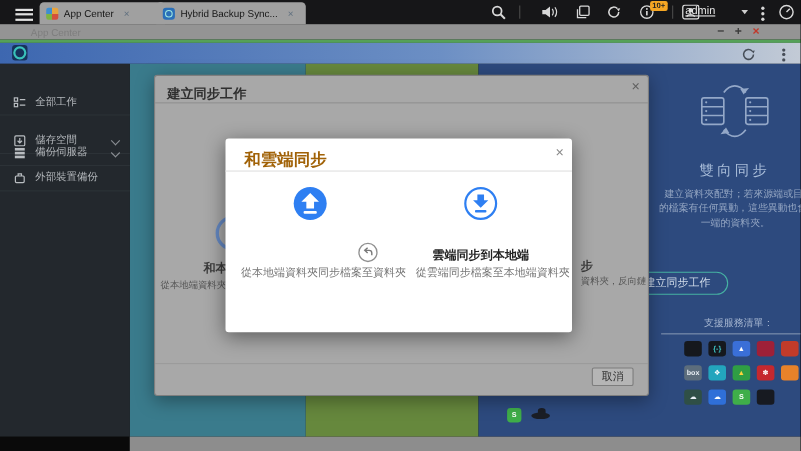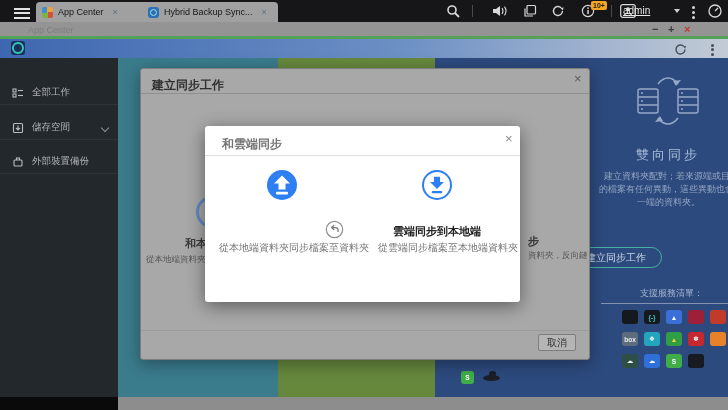--- a/index.html
+++ b/index.html
@@ -191,20 +191,31 @@
     <span class="nw">全部工作</span>
   </div>
   <div class="srow" style="top:104px;margin-top:12px;">
     <span class="sic ic">
         <svg width="12" height="12" viewBox="0 0 12 12">
           <rect x="1.5" y="1.5" width="9" height="9" rx="1" fill="none" stroke="#b9bdc1" stroke-width="1.1"></rect>
           <path d="M6 3.5v4M4 6l2 2 2-2" fill="none" stroke="#b9bdc1" stroke-width="1.1"></path>
         </svg>
       </span>
     <span class="nw">儲存空間</span>
+    <i class="chev"></i>
+  </div>
+  <div class="srow" style="top:127px;">
+    <span class="sic ic">
+        <svg width="12" height="12" viewBox="0 0 12 12">
+          <rect x="1.5" y="1.5" width="9" height="2.4" fill="#b9bdc1"></rect>
+          <rect x="1.5" y="5" width="9" height="2.4" fill="#b9bdc1"></rect>
+          <rect x="1.5" y="8.5" width="9" height="2.4" fill="#b9bdc1"></rect>
+        </svg>
+      </span>
+    <span class="nw">備份伺服器</span>
     <i class="chev"></i>
   </div>
   <div class="srow" style="top:150px;">
     <span class="sic ic">
         <svg width="12" height="12" viewBox="0 0 12 12">
           <rect x="2" y="4" width="8" height="6" rx="1" fill="none" stroke="#b9bdc1" stroke-width="1.1"></rect>
           <path d="M4.5 4V2h3v2" fill="none" stroke="#b9bdc1" stroke-width="1.1"></path>
         </svg>
       </span>
     <span class="nw">外部裝置備份</span>
@@ -268,21 +279,21 @@
   <div class="abs" style="left:141px;top:330px;width:448px;height:1px;background:#9b9b9b;z-index:6;"></div>
 
   <div class="abs" style="left:196px;top:196px;width:26px;height:26px;border:3px solid #6488c2;border-radius:50%;z-index:6;"></div>
   <div class="abs frag nw" style="left:185px;top:236px;font-size:11px;font-weight:bold;">和本</div>
   <div class="abs frag nw" style="left:146px;top:254px;font-size:8.5px;color:#555;">從本地端資料夾</div>
   <div class="abs frag nw" style="left:528px;top:234px;font-size:11px;font-weight:bold;">步</div>
   <div class="abs frag nw" style="left:528px;top:250px;font-size:8.5px;color:#555;">資料夾，反向鏈</div>
   <div class="abs cancel">取消</div>
 
   <div class="abs dlg-inner"></div>
-  <div class="abs nw" style="left:222px;top:136px;font-size:12px;font-weight:bold;color:#737373;z-index:11;">和雲端同步</div>
+  <div class="abs nw" style="left:222px;top:136px;font-size:15px;font-weight:bold;color:#a16207;z-index:11;">和雲端同步</div>
   <div class="abs dclose" style="left:505px;top:131px;z-index:11;">×</div>
   <div class="abs" style="left:205px;top:155px;width:315px;height:1px;background:#e0e0e0;z-index:11;"></div>
 
   <div class="abs circle-up ic">
     <svg width="30" height="30" viewBox="0 0 30 30">
         <path d="M15 5.5L23 13.5H18.5V19.5H11.5V13.5H7Z" fill="#fff"></path>
         <rect x="9" y="21.8" width="12" height="2.6" rx="1" fill="#fff"></rect>
       </svg>
   </div>
   <div class="abs ic" style="left:325px;top:220px;z-index:12;">

